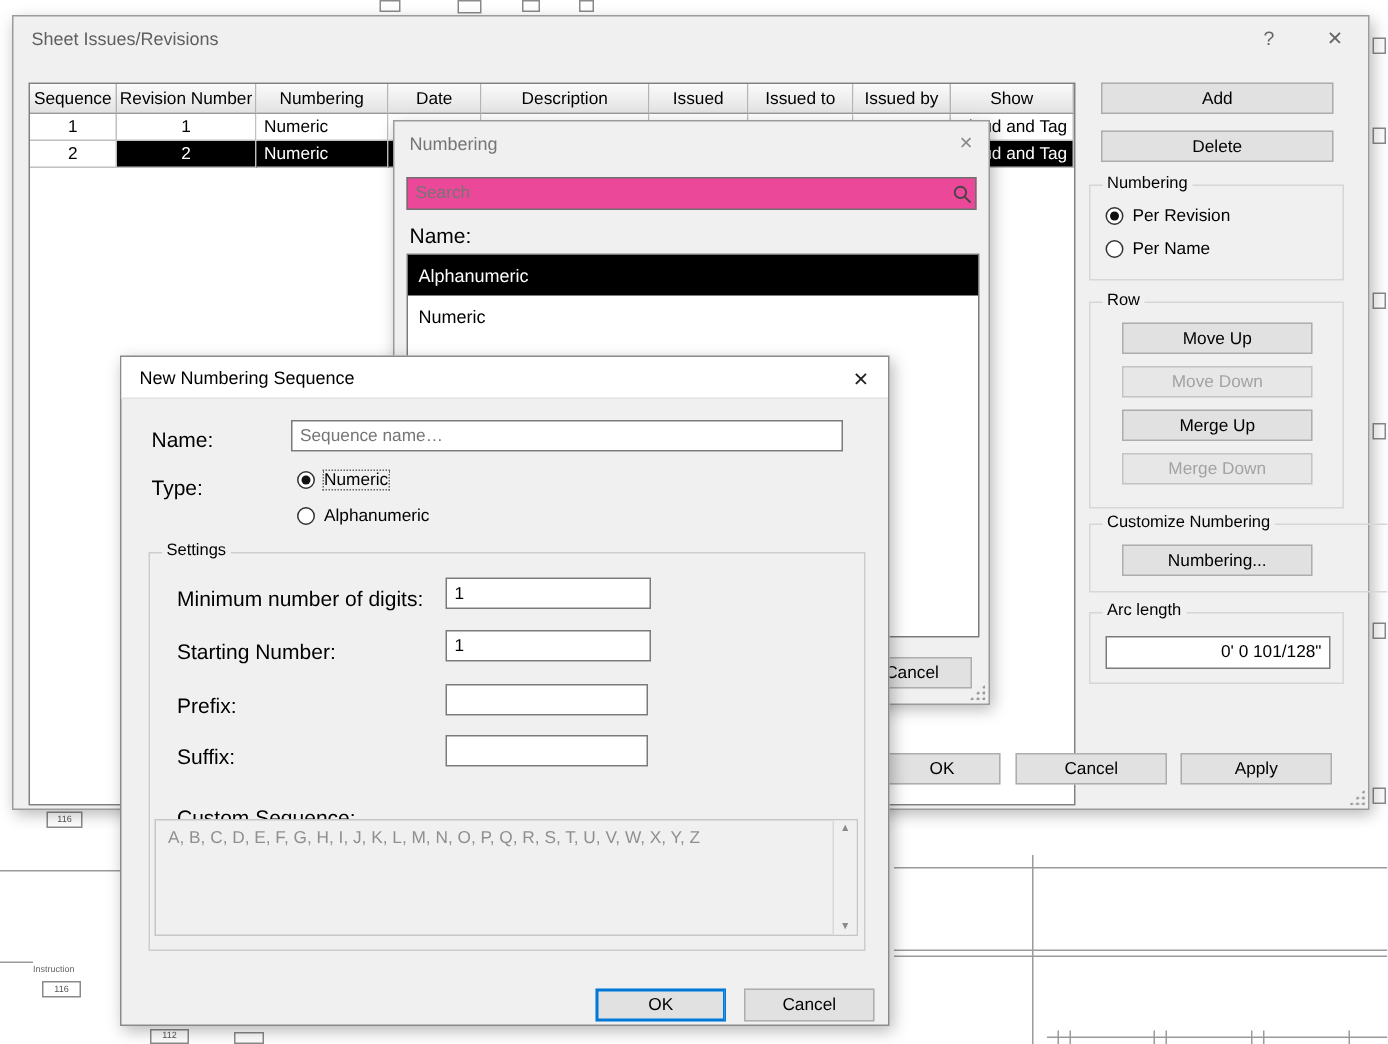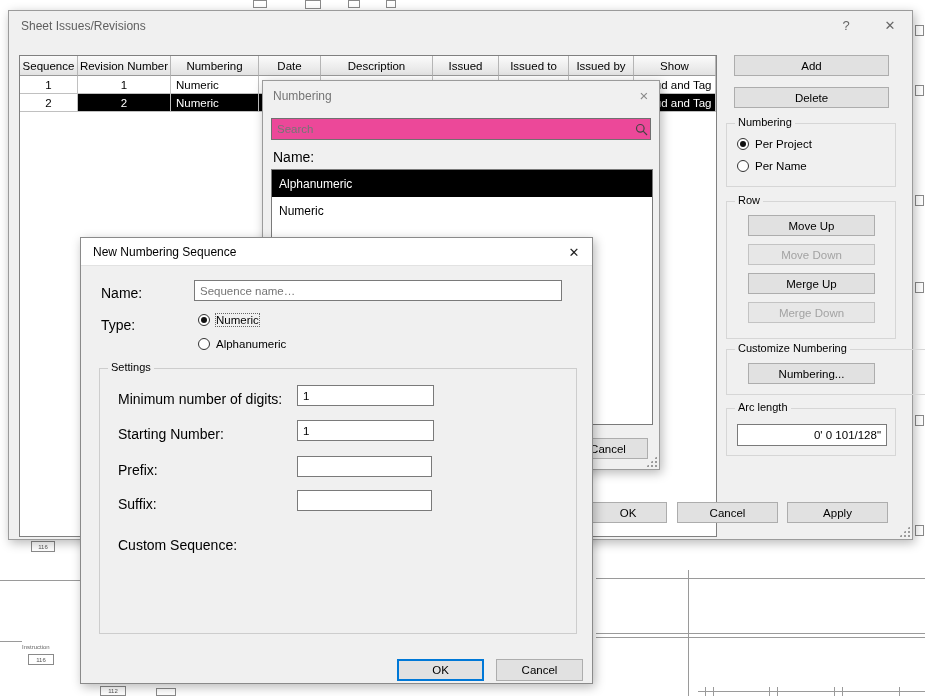--- a/index.html
+++ b/index.html
@@ -161,21 +161,21 @@
       </div>
     </div>
 
     <div class="btn" style="left:725px;top:44px;width:155px;height:21px;">Add</div>
     <div class="btn" style="left:725px;top:76px;width:155px;height:21px;">Delete</div>
 
     <div class="group" style="left:717px;top:112px;width:170px;height:64px;">
       <div class="group-label">Numbering</div>
       <div class="radio-row" style="left:10px;top:14px;">
         <span class="rb checked"></span>
-        <span>Per Project</span>
+        <span>Per Revision</span>
       </div>
       <div class="radio-row" style="left:10px;top:36px;">
         <span class="rb"></span>
         <span>Per Name</span>
       </div>
     </div>
 
     <div class="group" style="left:717px;top:190px;width:170px;height:138px;">
       <div class="group-label">Row</div>
       <div class="btn" style="left:21px;top:13px;width:127px;height:21px;">Move Up</div>
@@ -254,18 +254,25 @@
 
       <div class="lbl" style="left:18px;top:93px;">Prefix:</div>
       <input class="tb" style="left: 197px; top: 87px; width: 135px; height: 21px;">
 
       <div class="lbl" style="left:18px;top:127px;">Suffix:</div>
       <input class="tb" style="left: 197px; top: 121px; width: 135px; height: 21px;">
 
       <div class="lbl" style="left:18px;top:162px;margin-top:6px;">Custom Sequence:</div>
     </div>
 
+    <div class="seqbox">
+      <div class="seq-text">A, B, C, D, E, F, G, H, I, J, K, L, M, N, O, P, Q, R, S, T, U, V, W, X, Y, Z</div>
+      <div class="seq-scroll">
+        <span>▲</span>
+        <span>▼</span>
+      </div>
+    </div>
 
     <div class="btn default" style="left:316px;top:421px;width:87px;height:22px;">OK</div>
     <div class="btn" style="left:415px;top:421px;width:87px;height:22px;">Cancel</div>
   </div>
 
 </div>
 
 </body></html>

